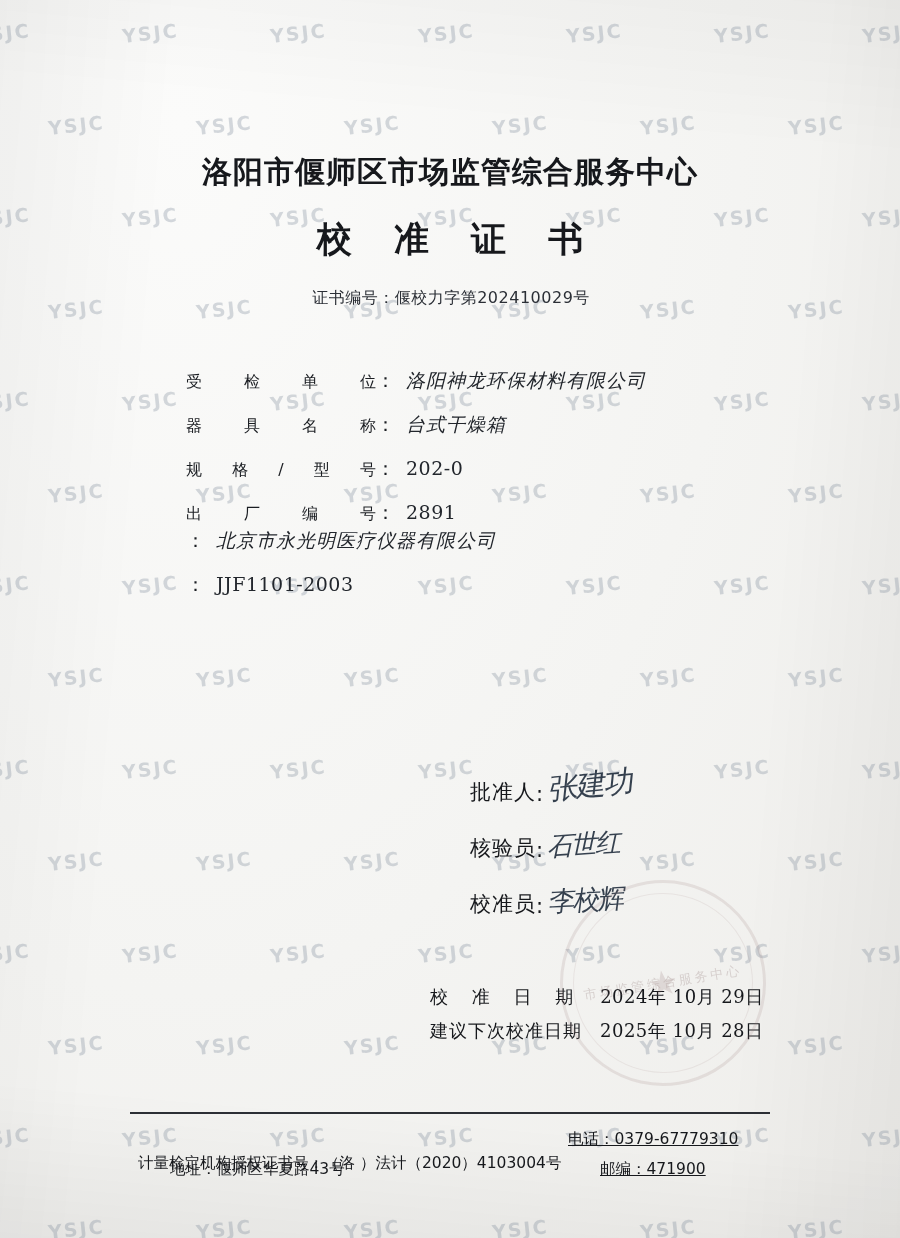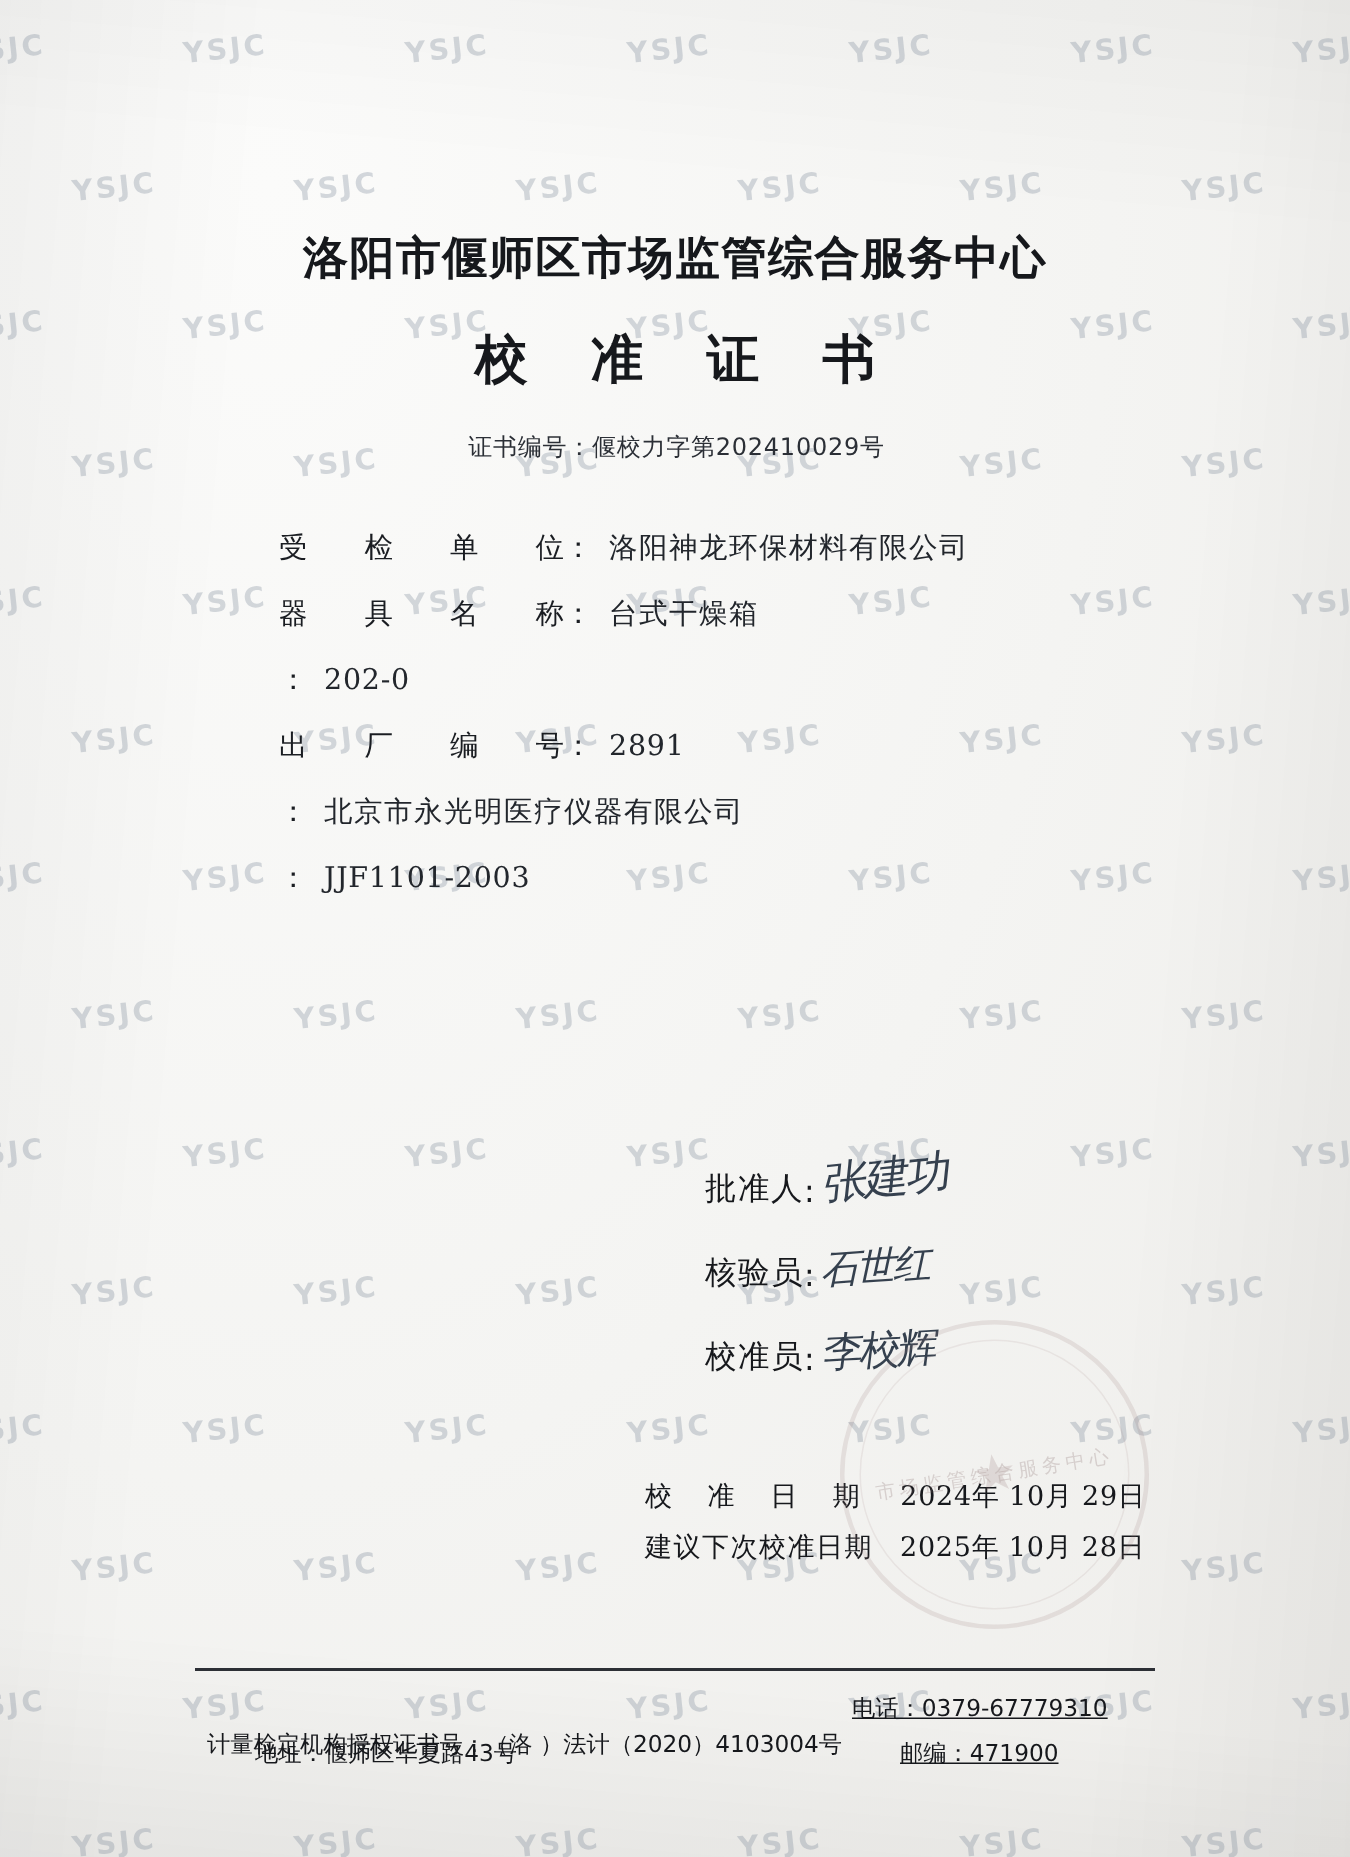--- a/index.html
+++ b/index.html
@@ -103,26 +103,27 @@
     left: 186px;
     width: 620px;
   }
   .field-row {
     display: flex;
     align-items: baseline;
     height: 44px;
   }
   .field-label {
     width: 190px;
-    font-size: 19px;
+    font-size: 16px;
     color: #1a1d22;
     letter-spacing: 0px;
     display: flex;
     justify-content: flex-start;
     white-space: nowrap;
+    margin-top: 20px;
   }
   .field-label .lbl-txt {
     display: inline-block;
     width: 100%;
     text-align: justify;
     text-align-last: justify;
   }
   .field-colon {
     width: 14px;
     font-size: 19px;
@@ -132,20 +133,21 @@
   .field-value {
     padding-left: 16px;
     font-size: 19px;
     color: #22262c;
     font-family: "DejaVu Serif", "Liberation Serif", serif;
     letter-spacing: 0.5px;
   }
   .field-value.cjk {
     font-family: "DejaVu Sans", "Liberation Sans", sans-serif;
     letter-spacing: 1px;
+    font-style: italic;
   }
 
   
   .sign-block {
     position: absolute;
     top: 750px;
     left: 470px;
     width: 420px;
   }
   .sign-row {
@@ -384,20 +386,23 @@
           <div class="field-value cjk">洛阳神龙环保材料有限公司</div>
         </div>
         <div class="field-row">
           <div class="field-label">
             <span class="lbl-txt">器具名称</span>
           </div>
           <div class="field-colon">：</div>
           <div class="field-value cjk">台式干燥箱</div>
         </div>
         <div class="field-row">
+          <div class="field-label">
+            <span class="lbl-txt">规格/型号</span>
+          </div>
           <div class="field-colon">：</div>
           <div class="field-value">202-0</div>
         </div>
         <div class="field-row">
           <div class="field-label">
             <span class="lbl-txt">出厂编号</span>
           </div>
           <div class="field-colon">：</div>
           <div class="field-value">2891</div>
         </div>

